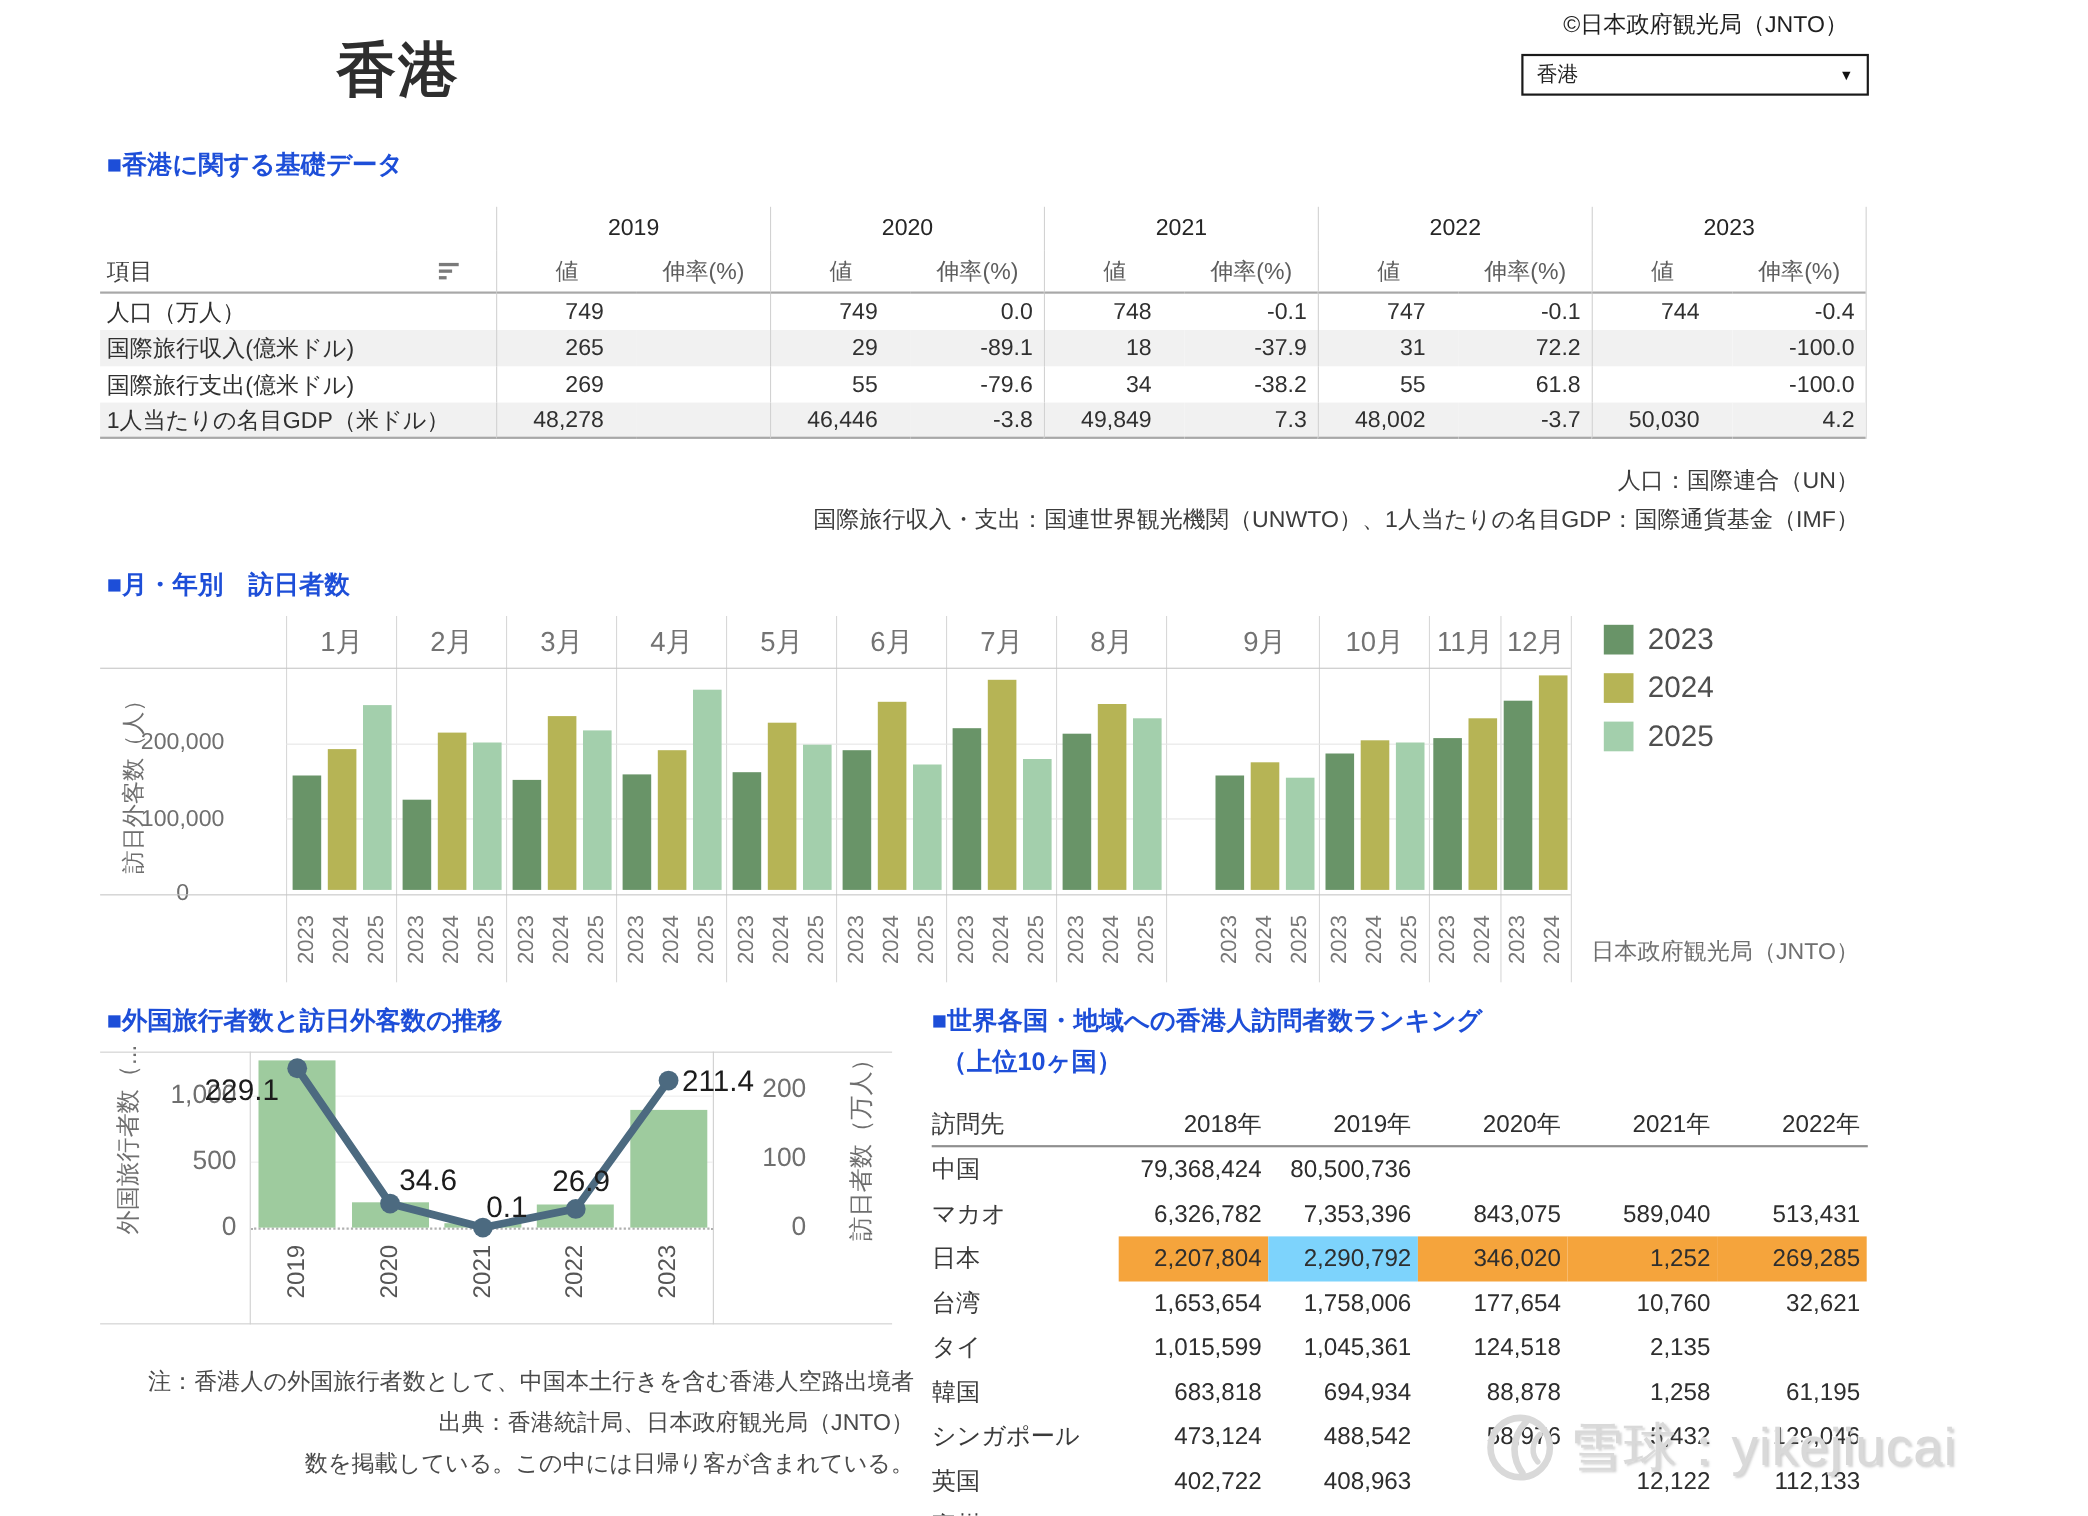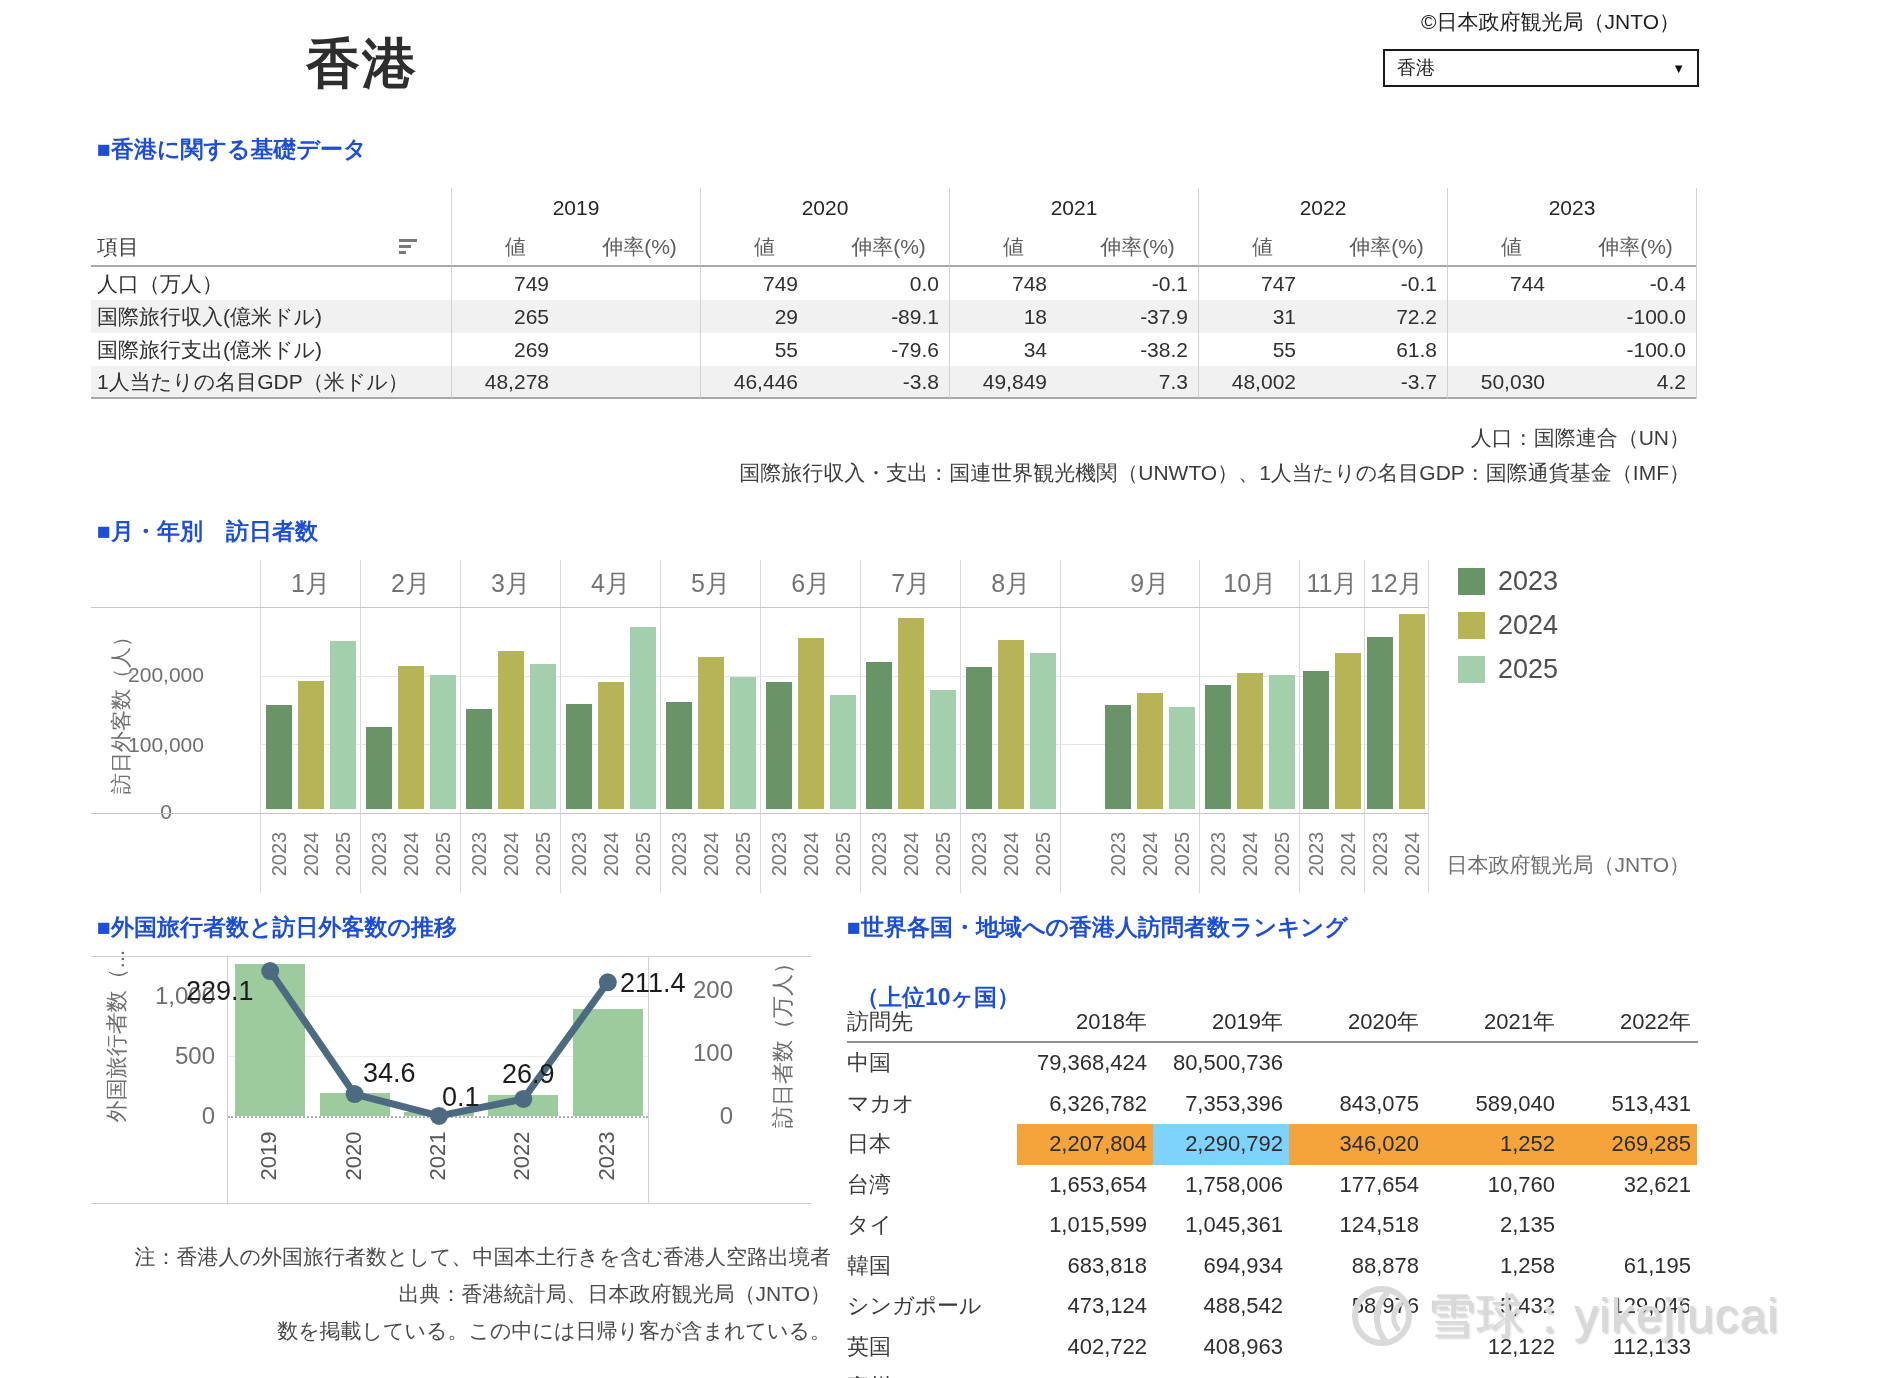--- a/index.html
+++ b/index.html
@@ -12,21 +12,21 @@
             background:#fff;box-sizing:border-box;display:flex;align-items:center;justify-content:space-between;
             padding:0 12px;font-size:19px;cursor:pointer;}
   .dropdown .caret{font-size:13px;color:#111;}
   .page-title{position:absolute;left:306px;top:28px;font-size:54px;font-weight:bold;color:#2e2e2e;margin:0;letter-spacing:2px;}
 
   .stitle{position:absolute;font-size:23px;font-weight:bold;color:#1d4ed8;}
   .s1{left:97px;top:134px;}
   .s2{left:97px;top:516px;}
   .s3{left:97px;top:912px;}
   .r1{left:847px;top:912px;}
-  .r2{left:856px;top:950px;margin-top:32px;}
+  .r2{left:856px;top:950px;}
 
   
   .btable{position:absolute;left:91px;top:188px;display:grid;
           grid-template-columns:360px repeat(5,128px 121px);
           font-size:21px;color:#303030;border-right:1px solid #d2d2d2;}
   .c{display:flex;align-items:center;height:33px;box-sizing:border-box;}
   .h1{height:40px;justify-content:center;font-size:21px;color:#262626;}
   .h2{height:39px;border-bottom:2px solid #a8a8a8;color:#5d5d5d;justify-content:center;}
   .ihead{justify-content:space-between;padding:0 34px 0 6px;color:#3f3f3f;}
   .gs{border-left:1px solid #d2d2d2;}

